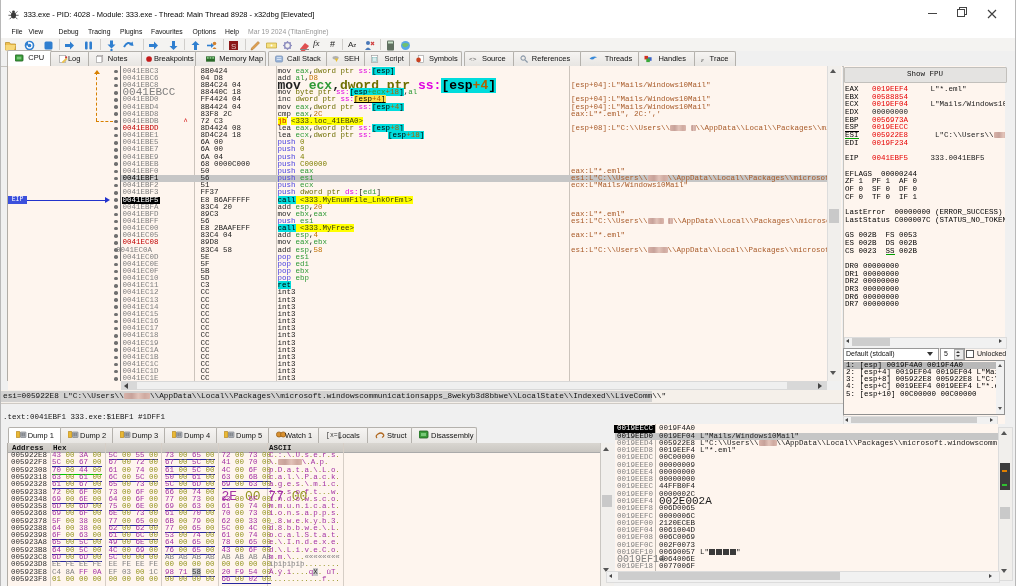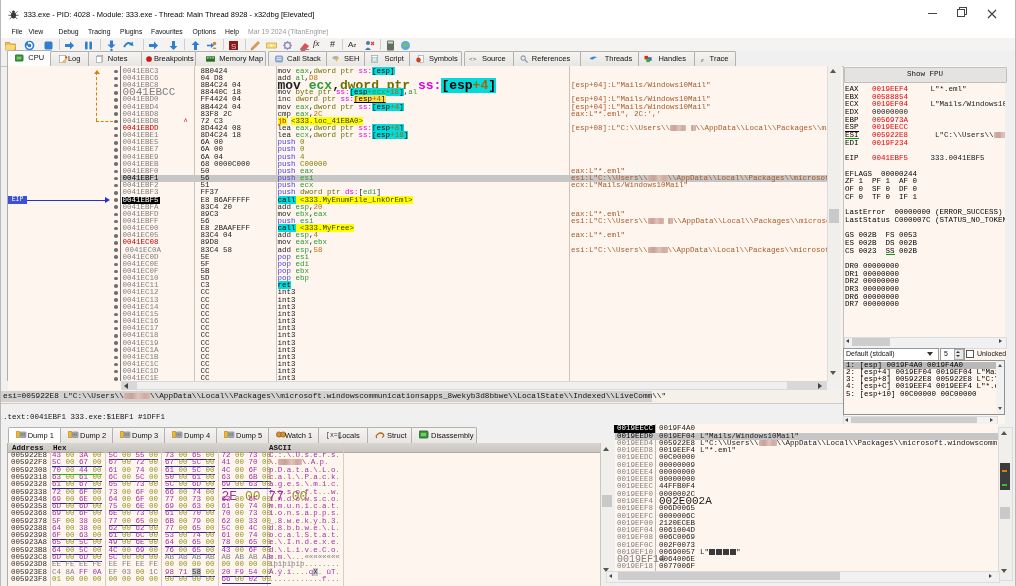--- a/index.html
+++ b/index.html
@@ -251,21 +251,21 @@
 <div class="a mono r" style="left:192.5px;top:51.85px;font-size:7.5px;line-height:7.15px;color:#1a1a1a;">72 C3</div>
 <div class="a mono r" style="left:269.5px;top:51.85px;font-size:7.5px;line-height:7.15px;color:#1a1a1a;"><span style="background:#ffff00;color:#d00000;">jb</span> <span style="background:#ffff00;color:#3c3c10;">&lt;333.loc_41EBA0&gt;</span></div>
 <div class="a" style="left:106px;top:60.70px;width:3.6px;height:3.6px;border-radius:50%;background:#6f6f6f;"></div>
 <div class="a mono r" style="left:114.5px;top:59.00px;font-size:7.5px;line-height:7.15px;color:#c00000;">0041EBDD</div>
 <div class="a mono r" style="left:192.5px;top:59.00px;font-size:7.5px;line-height:7.15px;color:#1a1a1a;">8D4424 08</div>
 <div class="a mono r" style="left:269.5px;top:59.00px;font-size:7.5px;line-height:7.15px;color:#1a1a1a;"><span style="color:#1f1f1f;">lea</span> <span style="color:#2e9a36;">eax</span>,<span style="color:#6f6f00;">dword ptr</span> <span style="color:#e000e0;">ss:</span><span style="background:#00dcdc;color:#000;">[esp<span style="color:#b06000;">+8</span>]</span></div>
 <div class="a mono r" style="left:563px;top:59.00px;font-size:7.5px;line-height:7.15px;color:#a85a28;">[esp+08]:L"C:\\Users\\<span class="blur" style="width:16px;"></span> <span class="blur" style="width:5px;"></span>\\AppData\\Local\\Packages\\micr</div>
 <div class="a" style="left:106px;top:67.85px;width:3.6px;height:3.6px;border-radius:50%;background:#6f6f6f;"></div>
 <div class="a mono r" style="left:114.5px;top:66.15px;font-size:7.5px;line-height:7.15px;color:#7f7f7f;">0041EBE1</div>
 <div class="a mono r" style="left:192.5px;top:66.15px;font-size:7.5px;line-height:7.15px;color:#1a1a1a;">8D4C24 18</div>
-<div class="a mono r" style="left:269.5px;top:66.15px;font-size:7.5px;line-height:7.15px;color:#1a1a1a;"><span style="color:#1f1f1f;">lea</span> <span style="color:#2e9a36;">ecx</span>,<span style="color:#6f6f00;">dword ptr</span> <span style="color:#e000e0;">ss:</span><span style="background:#00dcdc;color:#000;">[esp<span style="color:#b06000;">+18</span>]</span></div>
+<div class="a mono r" style="left:269.5px;top:66.15px;font-size:7.5px;line-height:7.15px;color:#1a1a1a;"><span style="color:#1f1f1f;">lea</span> <span style="color:#2e9a36;">ecx</span>,<span style="color:#6f6f00;">dword ptr</span> <span style="color:#e000e0;">ss:</span><span style="background:#00dcdc;color:#000;margin-left:16px;">[esp<span style="color:#b06000;">+18</span>]</span></div>
 <div class="a" style="left:106px;top:75.00px;width:3.6px;height:3.6px;border-radius:50%;background:#6f6f6f;"></div>
 <div class="a mono r" style="left:114.5px;top:73.30px;font-size:7.5px;line-height:7.15px;color:#7f7f7f;">0041EBE5</div>
 <div class="a mono r" style="left:192.5px;top:73.30px;font-size:7.5px;line-height:7.15px;color:#1a1a1a;">6A 00</div>
 <div class="a mono r" style="left:269.5px;top:73.30px;font-size:7.5px;line-height:7.15px;color:#1a1a1a;"><span style="color:#4a42e0;">push</span> <span style="color:#7f7f00;">0</span></div>
 <div class="a" style="left:106px;top:82.15px;width:3.6px;height:3.6px;border-radius:50%;background:#6f6f6f;"></div>
 <div class="a mono r" style="left:114.5px;top:80.45px;font-size:7.5px;line-height:7.15px;color:#7f7f7f;">0041EBE7</div>
 <div class="a mono r" style="left:192.5px;top:80.45px;font-size:7.5px;line-height:7.15px;color:#1a1a1a;">6A 00</div>
 <div class="a mono r" style="left:269.5px;top:80.45px;font-size:7.5px;line-height:7.15px;color:#1a1a1a;"><span style="color:#4a42e0;">push</span> <span style="color:#7f7f00;">0</span></div>
 <div class="a" style="left:106px;top:89.30px;width:3.6px;height:3.6px;border-radius:50%;background:#6f6f6f;"></div>
 <div class="a mono r" style="left:114.5px;top:87.60px;font-size:7.5px;line-height:7.15px;color:#7f7f7f;">0041EBE9</div>
@@ -321,21 +321,21 @@
 <div class="a" style="left:106px;top:167.95px;width:3.6px;height:3.6px;border-radius:50%;background:#6f6f6f;"></div>
 <div class="a mono r" style="left:114.5px;top:166.25px;font-size:7.5px;line-height:7.15px;color:#7f7f7f;">0041EC05</div>
 <div class="a mono r" style="left:192.5px;top:166.25px;font-size:7.5px;line-height:7.15px;color:#1a1a1a;">83C4 04</div>
 <div class="a mono r" style="left:269.5px;top:166.25px;font-size:7.5px;line-height:7.15px;color:#1a1a1a;"><span style="color:#1f1f1f;">add</span> <span style="color:#2e9a36;">esp</span>,<span style="color:#bf7000;">4</span></div>
 <div class="a mono r" style="left:563px;top:166.25px;font-size:7.5px;line-height:7.15px;color:#a85a28;">eax:L"*.eml"</div>
 <div class="a" style="left:106px;top:175.10px;width:3.6px;height:3.6px;border-radius:50%;background:#6f6f6f;"></div>
 <div class="a mono r" style="left:114.5px;top:173.40px;font-size:7.5px;line-height:7.15px;color:#c00000;">0041EC08</div>
 <div class="a mono r" style="left:192.5px;top:173.40px;font-size:7.5px;line-height:7.15px;color:#1a1a1a;">89D8</div>
 <div class="a mono r" style="left:269.5px;top:173.40px;font-size:7.5px;line-height:7.15px;color:#1a1a1a;"><span style="color:#1f1f1f;">mov</span> <span style="color:#2e9a36;">eax</span>,<span style="color:#2e9a36;">ebx</span></div>
 <div class="a" style="left:106px;top:182.25px;width:3.6px;height:3.6px;border-radius:50%;background:#6f6f6f;"></div>
-<div class="a mono r" style="left:117px;top:180.55px;font-size:7.5px;line-height:7.15px;color:#7f7f7f;">0041EC0A</div>
+<div class="a mono r" style="left:108px;top:180.55px;font-size:7.5px;line-height:7.15px;color:#7f7f7f;">0041EC0A</div>
 <div class="a mono r" style="left:192.5px;top:180.55px;font-size:7.5px;line-height:7.15px;color:#1a1a1a;">83C4 58</div>
 <div class="a mono r" style="left:269.5px;top:180.55px;font-size:7.5px;line-height:7.15px;color:#1a1a1a;"><span style="color:#1f1f1f;">add</span> <span style="color:#2e9a36;">esp</span>,<span style="color:#bf7000;">58</span></div>
 <div class="a mono r" style="left:563px;top:180.55px;font-size:7.5px;line-height:7.15px;color:#a85a28;">esi:L"C:\\Users\\<span class="blur" style="width:20px;"></span>\\AppData\\Local\\Packages\\microsoft</div>
 <div class="a" style="left:106px;top:189.40px;width:3.6px;height:3.6px;border-radius:50%;background:#6f6f6f;"></div>
 <div class="a mono r" style="left:114.5px;top:187.70px;font-size:7.5px;line-height:7.15px;color:#7f7f7f;">0041EC0D</div>
 <div class="a mono r" style="left:192.5px;top:187.70px;font-size:7.5px;line-height:7.15px;color:#1a1a1a;">5E</div>
 <div class="a mono r" style="left:269.5px;top:187.70px;font-size:7.5px;line-height:7.15px;color:#1a1a1a;"><span style="color:#4a42e0;">pop</span> <span style="color:#2e9a36;">esi</span></div>
 <div class="a" style="left:106px;top:196.55px;width:3.6px;height:3.6px;border-radius:50%;background:#6f6f6f;"></div>
 <div class="a mono r" style="left:114.5px;top:194.85px;font-size:7.5px;line-height:7.15px;color:#7f7f7f;">0041EC0E</div>
 <div class="a mono r" style="left:192.5px;top:194.85px;font-size:7.5px;line-height:7.15px;color:#1a1a1a;">5F</div>

